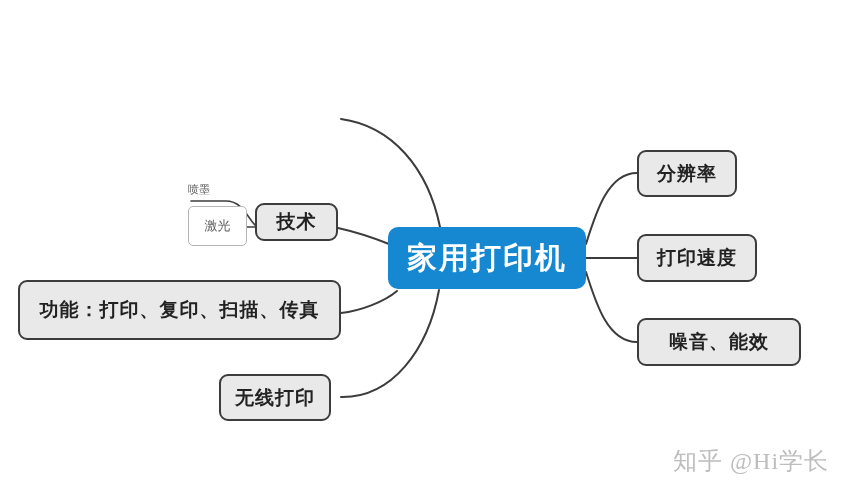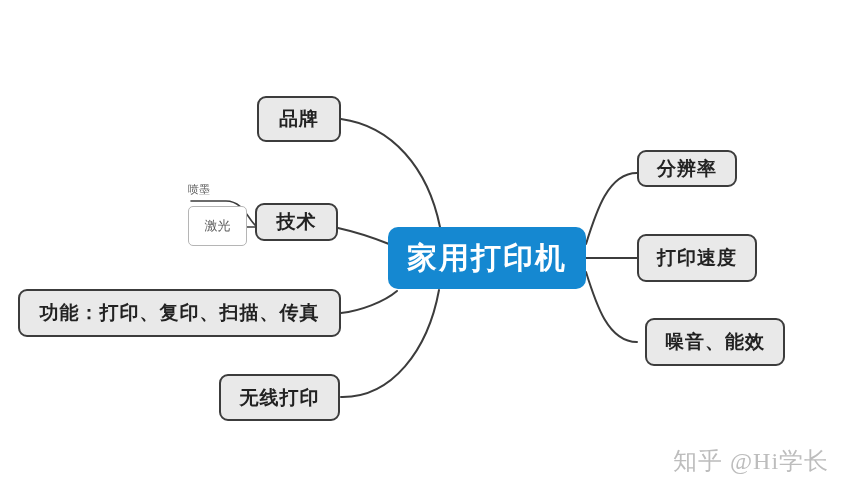--- a/index.html
+++ b/index.html
@@ -82,33 +82,32 @@
     <path d="M 341 397 C 392 398 428 350 439 290"></path>
     <path d="M 586 244 C 596 212 608 173 637 173"></path>
     <path d="M 586 258 L 637 258"></path>
     <path d="M 586 272 C 596 304 608 342 637 342"></path>
     <path class="thin" d="M 247 227 L 256 227"></path>
     <path class="thin" d="M 191 201 L 226 201 C 243 201 248 219 256 226"></path>
   </svg>
 
   <div class="node root" style="left:388px;top:227px;width:198px;height:62px;">家用打印机</div>
 
-  <div class="node" style="left:257px;top:96px;width:84px;height:46px;">品牌</div>
 
   <div class="node" style="left:255px;top:203px;width:83px;height:38px;">技术</div>
 
   <div class="floating-label" style="left:188px;top:182px;width:48px;">喷墨</div>
 
   <div class="node sub" style="left:188px;top:206px;width:59px;height:40px;">激光</div>
 
-  <div class="node" style="left:18px;top:289px;width:323px;height:48px;">功能：打印、复印、扫描、传真</div>
+  <div class="node" style="left:18px;top:280px;width:323px;height:60px;">功能：打印、复印、扫描、传真</div>
 
-  <div class="node" style="left:219px;top:374px;width:121px;height:47px;">无线打印</div>
+  <div class="node" style="left:219px;top:374px;width:112px;height:47px;">无线打印</div>
 
-  <div class="node" style="left:637px;top:150px;width:100px;height:37px;">分辨率</div>
+  <div class="node" style="left:637px;top:150px;width:100px;height:47px;">分辨率</div>
 
   <div class="node" style="left:637px;top:234px;width:120px;height:48px;">打印速度</div>
 
-  <div class="node" style="left:637px;top:318px;width:140px;height:48px;margin-left:8px;">噪音、能效</div>
+  <div class="node" style="left:637px;top:318px;width:164px;height:48px;">噪音、能效</div>
 
   <div class="watermark" style="left:673px;top:445px;">知乎 @Hi学长</div>
 
 </div>
 
 </body></html>

